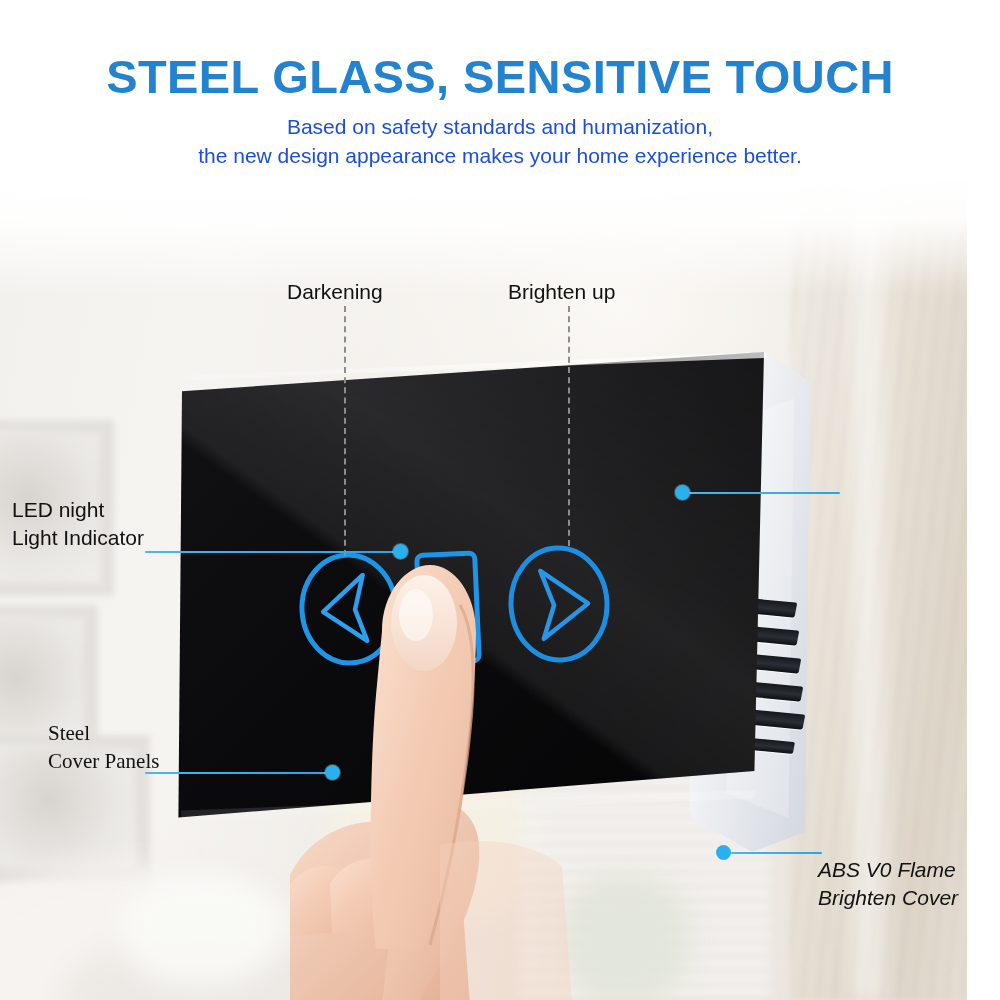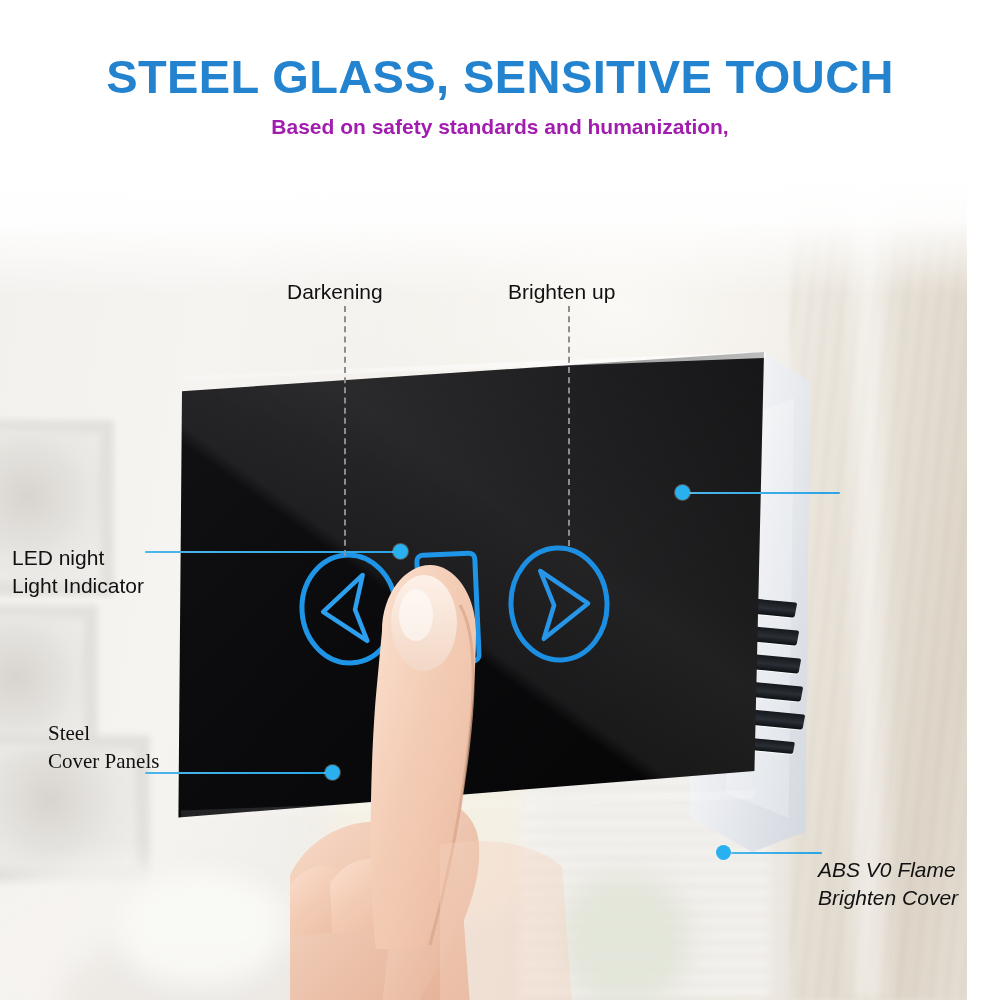--- a/index.html
+++ b/index.html
@@ -20,21 +20,21 @@
     z-index:60;text-align:center;background:#ffffff;
   }
   #title{
     margin:0;padding-top:52px;
     font-size:47px;font-weight:bold;letter-spacing:.4px;
     color:#2383cf;line-height:1.05;
     white-space:nowrap;
   }
   #sub{
     margin:0;padding-top:12px;
-    font-size:21px;color:#a21caf;line-height:1.35;font-weight:700;
+    font-size:21px;color:#1d4ed8;line-height:1.35;font-weight:400;
   }
   #sub .l2{display:block;}
 
   
   #photo{
     position:absolute;left:0;top:175px;width:1000px;height:825px;
     overflow:hidden;
     background:
       radial-gradient(ellipse 520px 380px at 62% 16%, #fbf9f5 0%, rgba(251,249,245,0) 70%),
       linear-gradient(100deg,#f3f1ee 0%,#f6f4f1 22%,#efece7 45%,#eae6e0 62%,#ece7e0 78%,#e4ded6 100%);
@@ -177,21 +177,21 @@
     position:absolute;width:0;
     border-left:2px dashed #8d8d8d;
   }
 
   
   #lbl-darkening{left:287px;top:278px;text-align:center;}
   #lbl-brighten{left:508px;top:278px;text-align:right;}
   #dash-darkening{left:344px;top:306px;height:250px;}
   #dash-brighten{left:568px;top:306px;height:240px;}
 
-  #lbl-led{left:12px;top:544px;}
+  #lbl-led{left:12px;top:496px;}
   #line-led{left:145px;top:551px;width:250px;}
   #dot-led{left:393px;top:544px;}
 
   #lbl-steel{left:48px;top:720px;font-family:Liberation Serif, serif;}
   #line-steel{left:145px;top:772px;width:182px;}
   #dot-steel{left:325px;top:765px;}
 
   #lbl-abs-border{left:838px;top:460px;}
   #line-abs-border{left:688px;top:492px;width:152px;}
   #dot-abs-border{left:675px;top:485px;}
@@ -202,20 +202,21 @@
 </style>
 </head>
 <body>
 
 <div id="stage">
 
   <div id="header">
     <h1 id="title">STEEL GLASS, SENSITIVE TOUCH</h1>
     <p id="sub">
       <span class="l1">Based on safety standards and humanization,</span>
+      <span class="l2">the new design appearance makes your home experience better.</span>
     </p>
   </div>
 
   <div id="photo">
     <div class="frame" id="frame-a">
         <div class="frame-art"></div>
       </div>
     <div class="frame" id="frame-b">
         <div class="frame-art"></div>
       </div>

